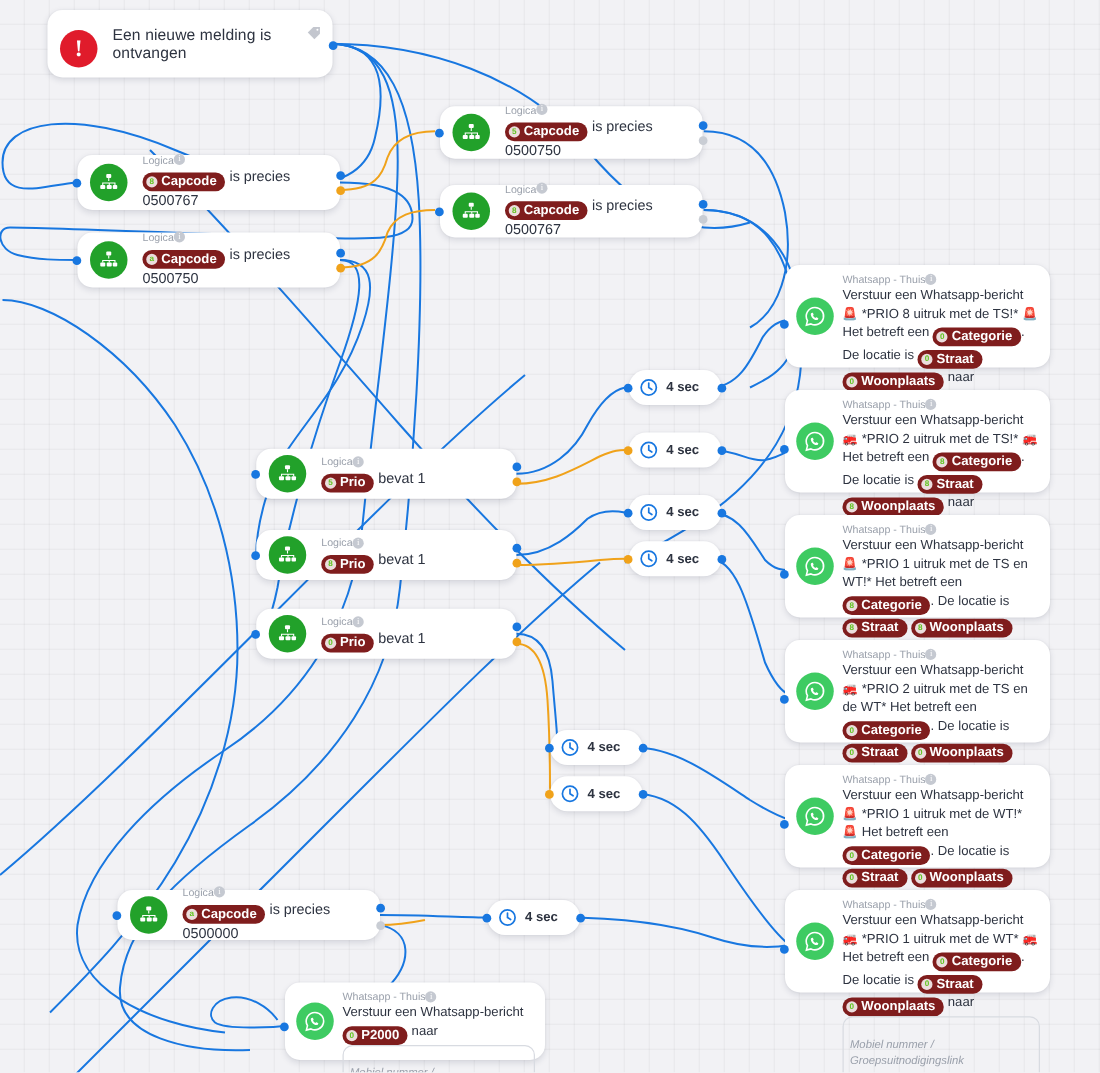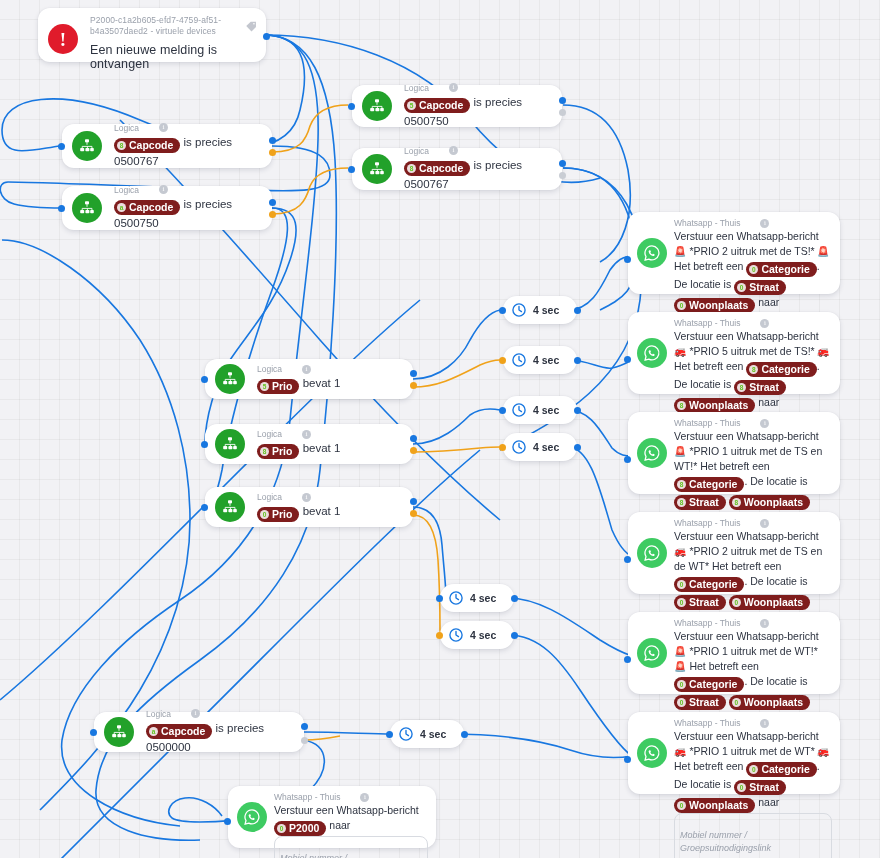--- a/index.html
+++ b/index.html
@@ -37,21 +37,21 @@
   .trig-icon .bang{color:#fff;font-size:19px;font-weight:bold;line-height:1;font-family:"Liberation Serif",serif;}
   .trig-sub{font-size:8.5px;color:#9aa0ab;line-height:1.28;letter-spacing:.1px;}
   .trig-title{font-size:12.5px;color:#2d3340;margin-top:6px;letter-spacing:.1px;}
   .tag-icon{position:absolute;right:8px;top:12px;width:13px;height:13px;opacity:.85;}
 
   
   .logic{padding:6px 10px 6px 52px;display:flex;flex-direction:column;justify-content:center;}
   .nd-icon{position:absolute;left:10px;top:50%;transform:translateY(-50%);
            width:30px;height:30px;border-radius:50%;background:#22a12a;
            display:flex;align-items:center;justify-content:center;}
-  .nd-head{font-size:8.5px;color:#9aa0ab;display:flex;align-items:center;gap:20px;margin-bottom:1px;}
+  .nd-head{font-size:8.5px;color:#9aa0ab;display:flex;align-items:center;gap:0;margin-bottom:1px;}
   .info{display:inline-block;width:9px;height:9px;border-radius:50%;background:#c5c9d1;
         color:#fff;font-size:7px;line-height:9px;text-align:center;font-family:"Liberation Serif",serif;}
   .nd-body{font-size:11.5px;color:#2d3340;line-height:1.45;}
   .chip{display:inline-flex;align-items:center;gap:3px;background:#7f1d1d;color:#fff;
         border-radius:9px;padding:0 7px 0 3px;font-size:10.5px;font-weight:bold;
         line-height:15px;height:15px;vertical-align:-2px;}
   .chip .dot{display:inline-block;width:9px;height:9px;border-radius:50%;
              background:rgba(255,255,255,.85);color:#61c420;font-size:6.5px;
              line-height:9px;text-align:center;font-weight:bold;}
 
@@ -115,21 +115,20 @@
   </svg>
 
   <div class="node trigger">
     <div class="trig-icon">
       <span class="bang">!</span>
     </div>
     <svg class="tag-icon" viewBox="0 0 16 16">
       <path d="M1.5 7.5 L7 2 h6.5 v6.5 L8 14 z" fill="#b9bdc6"></path>
       <circle cx="11" cy="4.6" r="1" fill="#fff"></circle>
     </svg>
-    <div class="trig-sub">P2000-c1a2b605-efd7-4759-af51-b4a3507daed2 - virtuele devices</div>
     <div class="trig-title">Een nieuwe melding is ontvangen</div>
     <div class="port out" style="top:25px;"></div>
   </div>
 
   <div class="node logic" style="left:62px;top:124px;width:210px;height:44px;">
     <div class="nd-icon">
       <svg viewBox="0 0 20 20" width="16" height="16">
           <rect x="7.5" y="1.5" width="5" height="4" rx="1" fill="#fff"></rect>
           <rect x="1.5" y="12.5" width="5" height="4" rx="1" fill="#fff"></rect>
           <rect x="8" y="12.5" width="5" height="4" rx="1" fill="#fff"></rect>
@@ -412,21 +411,21 @@
           <path d="M9 8.2c.3-.1.6 0 .8.4l.7 1.5c.1.3 0 .5-.2.7l-.5.5c.6 1.2 1.5 2 2.6 2.6l.5-.6c.2-.2.5-.3.7-.2l1.5.7c.3.1.5.4.4.8-.2.9-1 1.5-2 1.4-3-.3-5.6-2.9-6-6 0-.9.6-1.7 1.5-1.8z" fill="#fff"></path>
         </svg>
     </div>
     <div class="nd-head">
       <span>Whatsapp - Thuis</span>
       <span class="info">i</span>
     </div>
     <div class="wa-body">
       <span>Verstuur een Whatsapp-bericht</span>
       <span class="em">🚨</span>
-      <span>*PRIO 2 uitruk met de TS!*</span>
+      <span>*PRIO 8 uitruk met de TS!*</span>
       <span class="em">🚨</span>
       <span>Het betreft een</span>
       <span class="chip">
           <span class="dot">0</span>
           <span>Categorie</span>
         </span><span>. De locatie is</span>
       <span class="chip">
           <span class="dot">0</span>
           <span>Straat</span>
         </span>
@@ -447,21 +446,21 @@
           <path d="M9 8.2c.3-.1.6 0 .8.4l.7 1.5c.1.3 0 .5-.2.7l-.5.5c.6 1.2 1.5 2 2.6 2.6l.5-.6c.2-.2.5-.3.7-.2l1.5.7c.3.1.5.4.4.8-.2.9-1 1.5-2 1.4-3-.3-5.6-2.9-6-6 0-.9.6-1.7 1.5-1.8z" fill="#fff"></path>
         </svg>
     </div>
     <div class="nd-head">
       <span>Whatsapp - Thuis</span>
       <span class="info">i</span>
     </div>
     <div class="wa-body">
       <span>Verstuur een Whatsapp-bericht</span>
       <span class="em">🚒</span>
-      <span>*PRIO 5 uitruk met de TS!*</span>
+      <span>*PRIO 2 uitruk met de TS!*</span>
       <span class="em">🚒</span>
       <span>Het betreft een</span>
       <span class="chip">
           <span class="dot">8</span>
           <span>Categorie</span>
         </span><span>. De locatie is</span>
       <span class="chip">
           <span class="dot">8</span>
           <span>Straat</span>
         </span>

